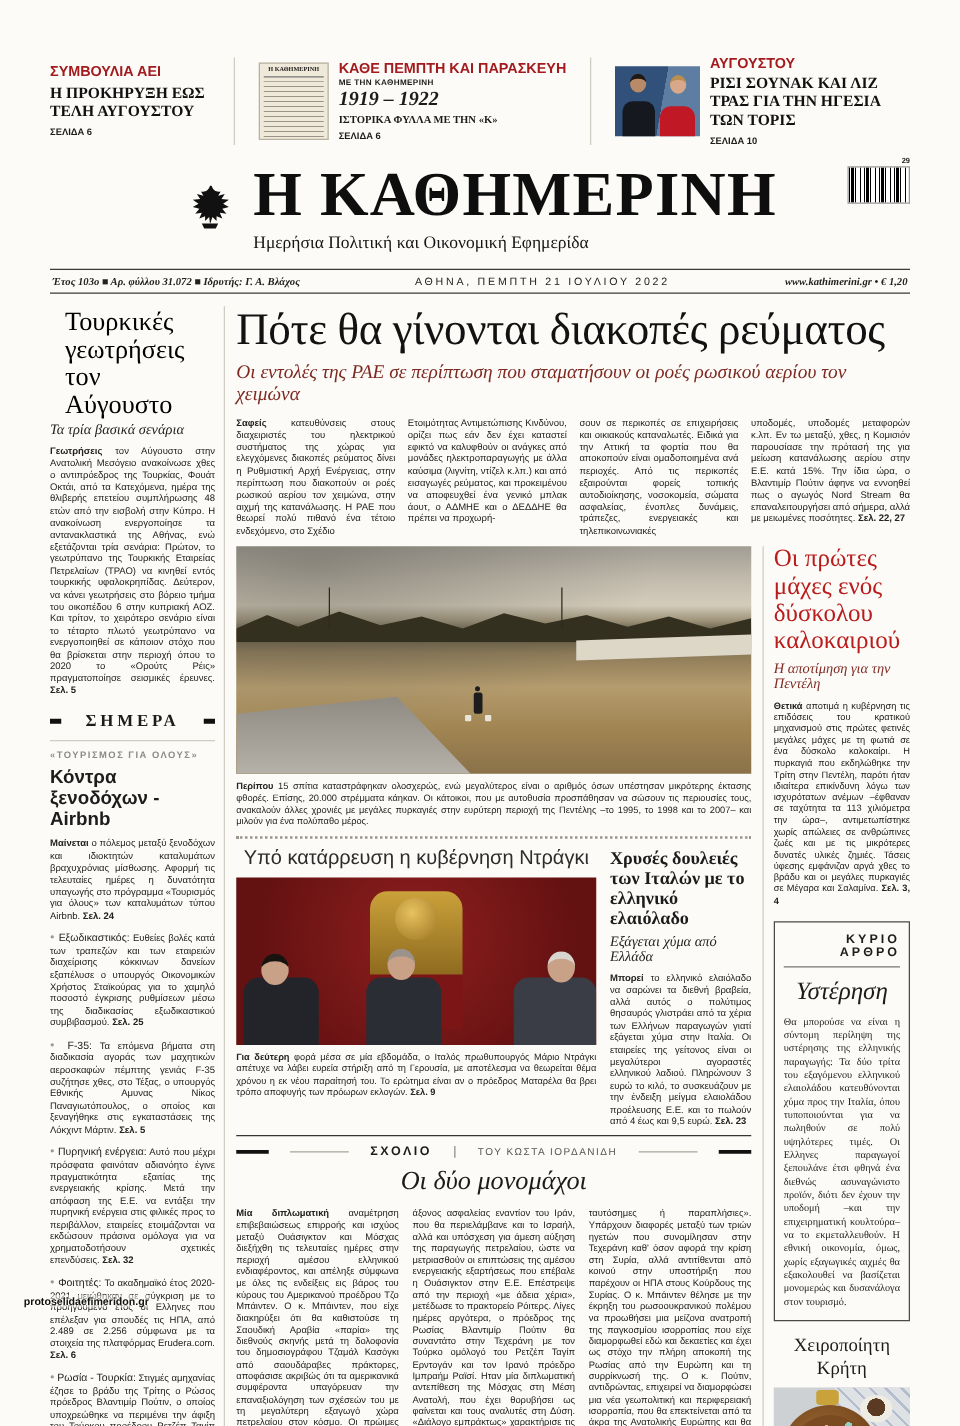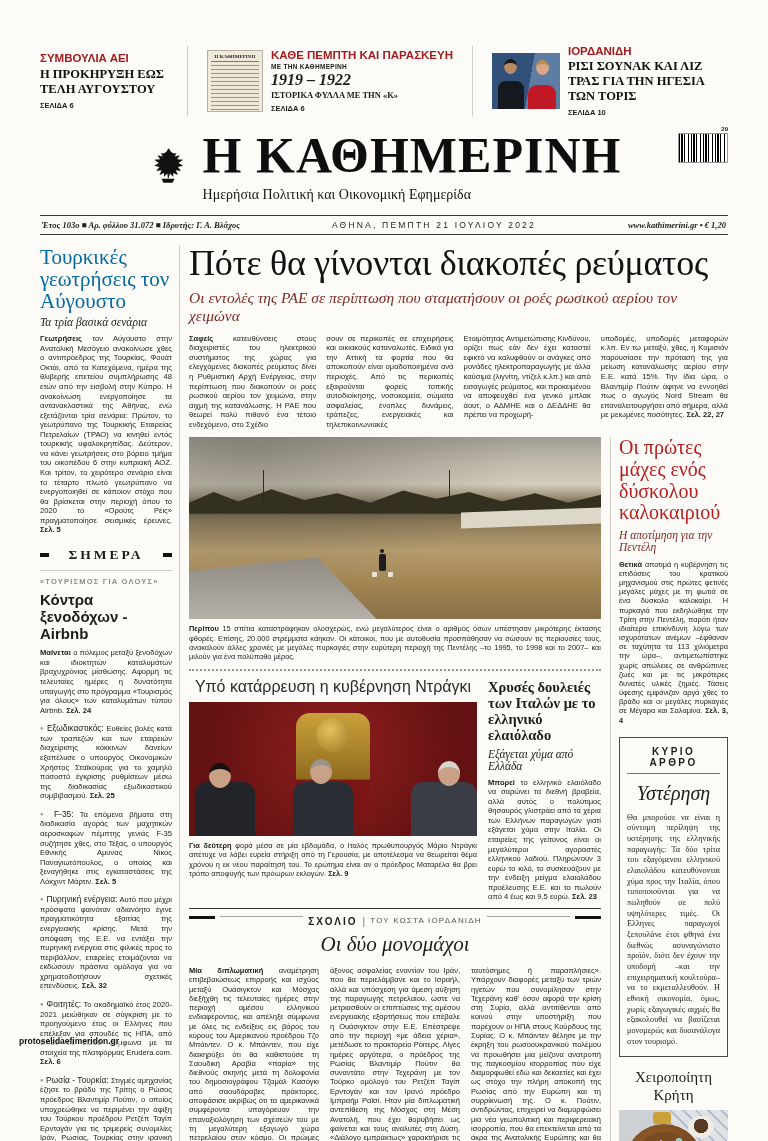--- a/index.html
+++ b/index.html
@@ -48,21 +48,21 @@
 
   
   .grid{display:grid;grid-template-columns:140px 1fr;margin-top:10px}
   .sidebar{border-right:1px solid var(--rule);padding-right:7px}
   .mainarea{padding-left:9px}
 
   .small-body,.body-sm{font-size:7.6px;line-height:1.26;text-align:justify;color:#222}
   strong.pg{font-weight:700}
 
   
-  .art1 h2{font:500 21px/1.05 var(--serif);color:#0369a1;margin:1px 0 4px}
+  .art1 h2{font:500 21px/1.05 var(--serif);color:#000000;margin:1px 12px 4px}
   .deck2{font:italic 500 11.5px var(--serif);color:#222;margin:0 0 6px}
   .simera{display:flex;align-items:center;gap:19px;margin:12px 0 7px}
   .simera .bar{width:22px;height:4px;background:#111}
   .simera .txt{font:600 13.5px var(--serif);letter-spacing:3px}
   .kicker2{font:700 7.5px var(--sans);letter-spacing:1.2px;color:#8b8b8b;border-top:1px solid var(--rule);padding-top:6px;margin-bottom:6px}
   .airbnb{font:700 15px/1.12 var(--sans);margin:0 0 6px}
   .bullet{margin-top:8px}
   .bdot{color:#9a9a9a;font-size:6px;vertical-align:1.5px}
   .blabel{font-weight:400;font-size:8.4px}
 
@@ -120,36 +120,36 @@
   .caption{font-size:7.4px;line-height:1.26;text-align:justify;color:#242424;margin:5px 0 7px}
   .dotted{border-top:2px dotted #9a968e;margin:1px 0 7px}
   .solid-rule{border-top:1px solid #35342f;margin:6px 0 0}
 
   
   .middle{display:grid;grid-template-columns:288px 1fr;column-gap:11px}
   .draghi-h{font:400 16px/1.15 var(--sans);color:#2c2c2c;text-align:center;margin:0 0 6px}
   .olive h3{font:600 14.5px/1.12 var(--serif);margin:1px 0 4px}
 
   
-  .scholio-head{display:flex;gap:5px;margin:7px 0 4px}
+  .scholio-head{display:flex;align-items:center;gap:17px;margin:7px 0 4px}
   .sbar{height:3px;width:26px;background:#111;flex:0 0 auto}
   .sline{flex:1;height:1px;background:#a9a49b}
   .scholio-label{font:700 10px var(--sans);letter-spacing:2px;white-space:nowrap}
   .scholio-sep{color:#777;font-size:10px}
   .scholio-by{font:400 8px var(--sans);letter-spacing:1.2px;color:#555;white-space:nowrap}
   .scholio-title{font:italic 500 21px var(--serif);text-align:center;margin:5px 0 9px}
   .scholio-cols{display:flex;gap:11px}
   .scholio-cols p{flex:1;font-size:7.5px;line-height:1.24;text-align:justify;color:#222}
 
   
   .fires h2{font:500 20px/1.08 var(--serif);color:#b91c1c}
   .rdeck{font:italic 500 11.5px var(--serif);color:#7e2a22;margin:5px 0 7px}
   .rbody{font-size:7.4px;line-height:1.24;text-align:justify;color:#222}
   .editorial{border:1px solid #4a4a46;padding:8px 7px 9px;margin-top:12px;background:#fcfbf7}
-  .ed-label{font:700 10px var(--sans);letter-spacing:2.4px;text-align:center;border-bottom:1px solid #777;padding-bottom:5px;margin-bottom:8px}
+  .ed-label{font:700 10px var(--sans);letter-spacing:2.4px;text-align:right;border-bottom:1px solid #777;padding-bottom:5px;margin-bottom:8px}
   .ed-title{font:italic 500 20px var(--serif);text-align:center;margin:0 0 8px}
   .ed-body{font-family:var(--serif);font-weight:500;font-size:8.2px;line-height:1.3;text-align:justify}
   .crete h3{font:500 15px/1.15 var(--serif);text-align:center;margin:12px 0 6px}
 
   .watermark{position:absolute;left:17px;top:1036px;font:700 8.5px var(--sans);color:#101010;background:rgba(252,251,247,.5);padding:0 2px}
 </style>
 </head>
 <body>
 
 <div class="sheet">
@@ -179,21 +179,21 @@
       </div>
       <div class="vdiv"></div>
       <div class="promo">
         <div class="thumb-uk">
           <div class="uk-man"></div>
           <div class="uk-man-head"></div>
           <div class="uk-woman"></div>
           <div class="uk-woman-head"></div>
         </div>
         <div>
-          <div class="kicker">ΙΟΡΔΑΝΙΔΗ</div>
+          <div class="kicker">ΑΥΓΟΥΣΤΟΥ</div>
           <div class="ptitle" style="max-width:160px">ΡΙΣΙ ΣΟΥΝΑΚ ΚΑΙ ΛΙΖ ΤΡΑΣ ΓΙΑ ΤΗΝ ΗΓΕΣΙΑ ΤΩΝ ΤΟΡΙΣ</div>
           <div class="ppage">ΣΕΛΙΔΑ 10</div>
         </div>
       </div>
     </div>
 
     <div class="masthead">
       <span class="eagle">
         <svg viewBox="0 0 64 64" aria-hidden="true">
             <path fill="#111" d="M32 4c-2 6-6 8-11 7l3 5-8-2 4 6-9 1 7 5-7 4 8 2-5 6 8-1-3 7 7-3v6l5-5 1 9 3-9 5 5v-6l7 3-3-7 8 1-5-6 8-2-7-4 7-5-9-1 4-6-8 2 3-5c-5 1-9-1-11-7z"></path>
@@ -243,22 +243,22 @@
 
       </aside>
 
       <section class="mainarea">
 
         <div class="lead">
           <h1>Πότε θα γίνονται διακοπές ρεύματος</h1>
           <div class="deck-lead">Οι εντολές της ΡΑΕ σε περίπτωση που σταματήσουν οι ροές ρωσικού αερίου τον χειμώνα</div>
           <div class="leadcols">
             <p><strong>Σαφείς</strong> <span>κατευθύνσεις στους διαχειριστές του ηλεκτρικού συστήματος της χώρας για ελεγχόμενες διακοπές ρεύματος δίνει η Ρυθμιστική Αρχή Ενέργειας, στην περίπτωση που διακοπούν οι ροές ρωσικού αερίου τον χειμώνα, στην αιχμή της κατανάλωσης. Η ΡΑΕ που θεωρεί πολύ πιθανό ένα τέτοιο ενδεχόμενο, στο Σχέδιο</span></p>
+            <p>Ετοιμότητας Αντιμετώπισης Κινδύνου, ορίζει πως εάν δεν έχει καταστεί εφικτό να καλυφθούν οι ανάγκες από μονάδες ηλεκτροπαραγωγής με άλλα καύσιμα (λιγνίτη, ντίζελ κ.λπ.) και από εισαγωγές ρεύματος, και προκειμένου να αποφευχθεί ένα γενικό μπλακ άουτ, ο ΑΔΜΗΕ και ο ΔΕΔΔΗΕ θα πρέπει να προχωρή-</p>
             <p>σουν σε περικοπές σε επιχειρήσεις και οικιακούς καταναλωτές. Ειδικά για την Αττική τα φορτία που θα αποκοπούν είναι ομαδοποιημένα ανά περιοχές. Από τις περικοπές εξαιρούνται φορείς τοπικής αυτοδιοίκησης, νοσοκομεία, σώματα ασφαλείας, ένοπλες δυνάμεις, τράπεζες, ενεργειακές και τηλεπικοινωνιακές</p>
-            <p>Ετοιμότητας Αντιμετώπισης Κινδύνου, ορίζει πως εάν δεν έχει καταστεί εφικτό να καλυφθούν οι ανάγκες από μονάδες ηλεκτροπαραγωγής με άλλα καύσιμα (λιγνίτη, ντίζελ κ.λπ.) και από εισαγωγές ρεύματος, και προκειμένου να αποφευχθεί ένα γενικό μπλακ άουτ, ο ΑΔΜΗΕ και ο ΔΕΔΔΗΕ θα πρέπει να προχωρή-</p>
             <p><span>υποδομές, υποδομές μεταφορών κ.λπ. Εν τω μεταξύ, χθες, η Κομισιόν παρουσίασε την πρότασή της για μείωση κατανάλωσης αερίου στην Ε.Ε. κατά 15%. Την ίδια ώρα, ο Βλαντιμίρ Πούτιν άφηνε να εννοηθεί πως ο αγωγός Nord Stream θα επαναλειτουργήσει από σήμερα, αλλά με μειωμένες ποσότητες.</span> <strong class="pg">Σελ. 22, 27</strong></p>
           </div>
         </div>
 
         <div class="lower">
 
           <div class="maincol">
 
             <div class="photo-fire">
               <div class="f-smoke"></div>

